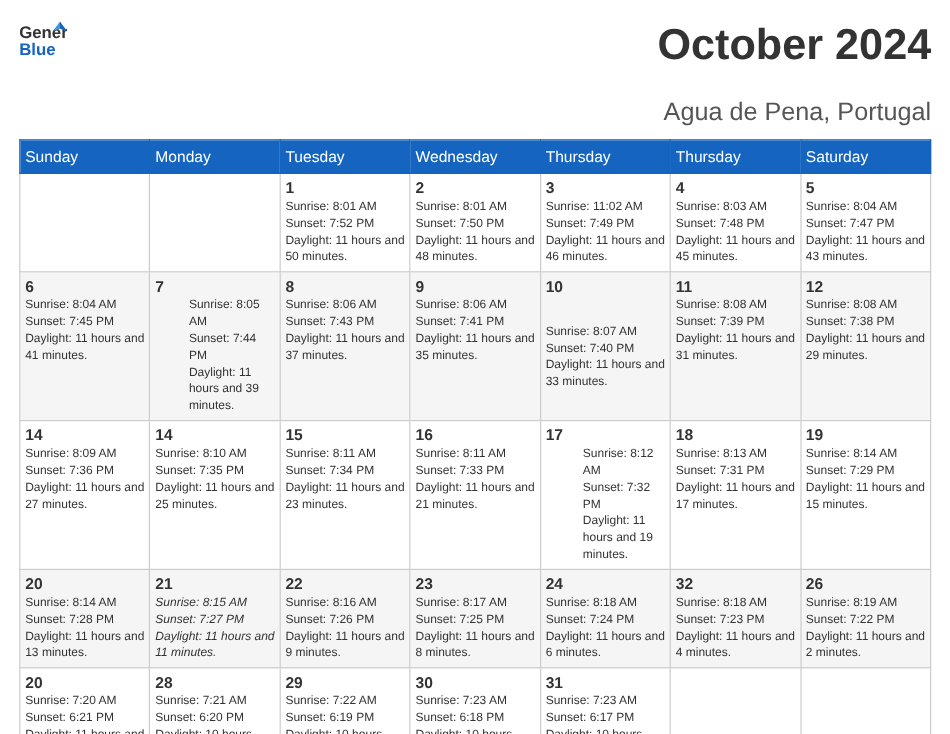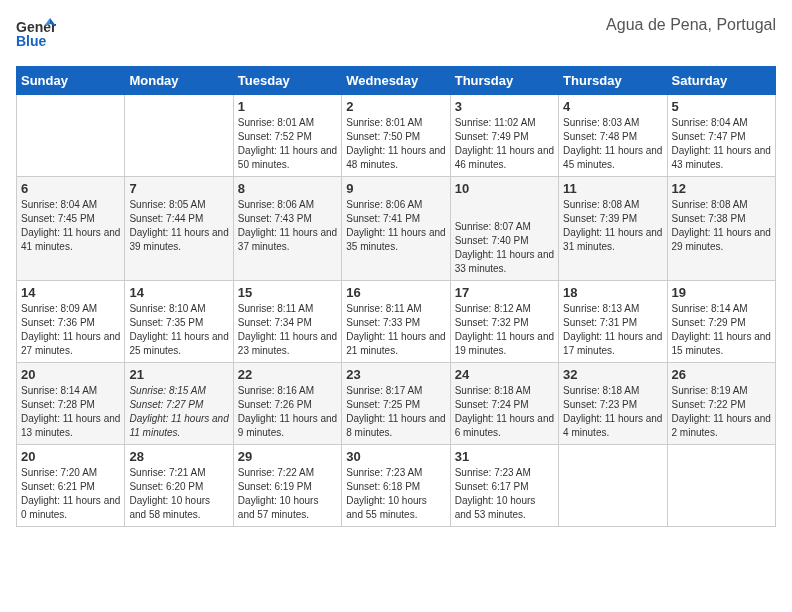--- a/index.html
+++ b/index.html
@@ -23,35 +23,36 @@
     }
     .title-area {
       text-align: right;
     }
     .month-title {
       font-size: 36px;
       font-weight: bold;
       color: #333;
     }
     .subtitle {
-      font-size: 16px;
+      font-size: 21px;
       color: #555;
+      margin-top: 24px;
     }
     table {
       width: 100%;
       border-collapse: collapse;
       font-size: 11px;
     }
     thead tr th {
       background-color: #1565c0;
       color: #fff;
       padding: 6px 4px;
       text-align: left;
       font-size: 13px;
-      font-weight: bold;
+      font-weight: normal;
       border: 1px solid #1565c0;
     }
     tbody tr td {
       border: 1px solid #ccc;
       vertical-align: top;
       padding: 4px;
       min-height: 80px;
       width: calc(100% / 7);
     }
     .day-number {
@@ -89,20 +90,21 @@
         <svg width="40" height="36" viewBox="0 0 40 36">
           <text x="0" y="16" font-size="14" font-weight="bold" fill="#333" font-family="Arial">General</text>
           <text x="0" y="30" font-size="14" font-weight="bold" fill="#1565c0" font-family="Arial">Blue</text>
           <polygon points="34,2 40,10 34,8" fill="#1565c0"></polygon>
           <polygon points="34,2 28,10 34,8" fill="#4a90d9"></polygon>
         </svg>
       </div>
     </div>
   </div>
   <div class="title-area">
+    <div class="month-title">October 2024</div>
     <div class="subtitle">Agua de Pena, Portugal</div>
   </div>
 </div>
 
 <table>
   <thead>
     <tr id="header-row">
     <th>Sunday</th>
         <th>Monday</th>
         <th>Tuesday</th>
@@ -149,21 +151,21 @@
       </tr>
       <tr>
         <td>
           <span class="day-number">6</span>
           <div class="day-info" style="white-space: pre-line;">Sunrise: 8:04 AM
 Sunset: 7:45 PM
 Daylight: 11 hours and 41 minutes.</div>
         </td>
         <td>
           <span class="day-number">7</span>
-          <div class="day-info" style="white-space: pre-line;">Sunrise: 8:05 AM
+          <div class="day-info" style="white-space: pre-line; margin-left: 28px;">Sunrise: 8:05 AM
 Sunset: 7:44 PM
 Daylight: 11 hours and 39 minutes.</div>
         </td>
         <td>
           <span class="day-number">8</span>
           <div class="day-info" style="white-space: pre-line;">Sunrise: 8:06 AM
 Sunset: 7:43 PM
 Daylight: 11 hours and 37 minutes.</div>
         </td>
         <td>
@@ -211,21 +213,21 @@
 Daylight: 11 hours and 23 minutes.</div>
         </td>
         <td>
           <span class="day-number">16</span>
           <div class="day-info" style="white-space: pre-line;">Sunrise: 8:11 AM
 Sunset: 7:33 PM
 Daylight: 11 hours and 21 minutes.</div>
         </td>
         <td>
           <span class="day-number">17</span>
-          <div class="day-info" style="white-space: pre-line;">Sunrise: 8:12 AM
+          <div class="day-info" style="white-space: pre-line; margin-left: 31px;">Sunrise: 8:12 AM
 Sunset: 7:32 PM
 Daylight: 11 hours and 19 minutes.</div>
         </td>
         <td>
           <span class="day-number">18</span>
           <div class="day-info" style="white-space: pre-line;">Sunrise: 8:13 AM
 Sunset: 7:31 PM
 Daylight: 11 hours and 17 minutes.</div>
         </td>
         <td>

